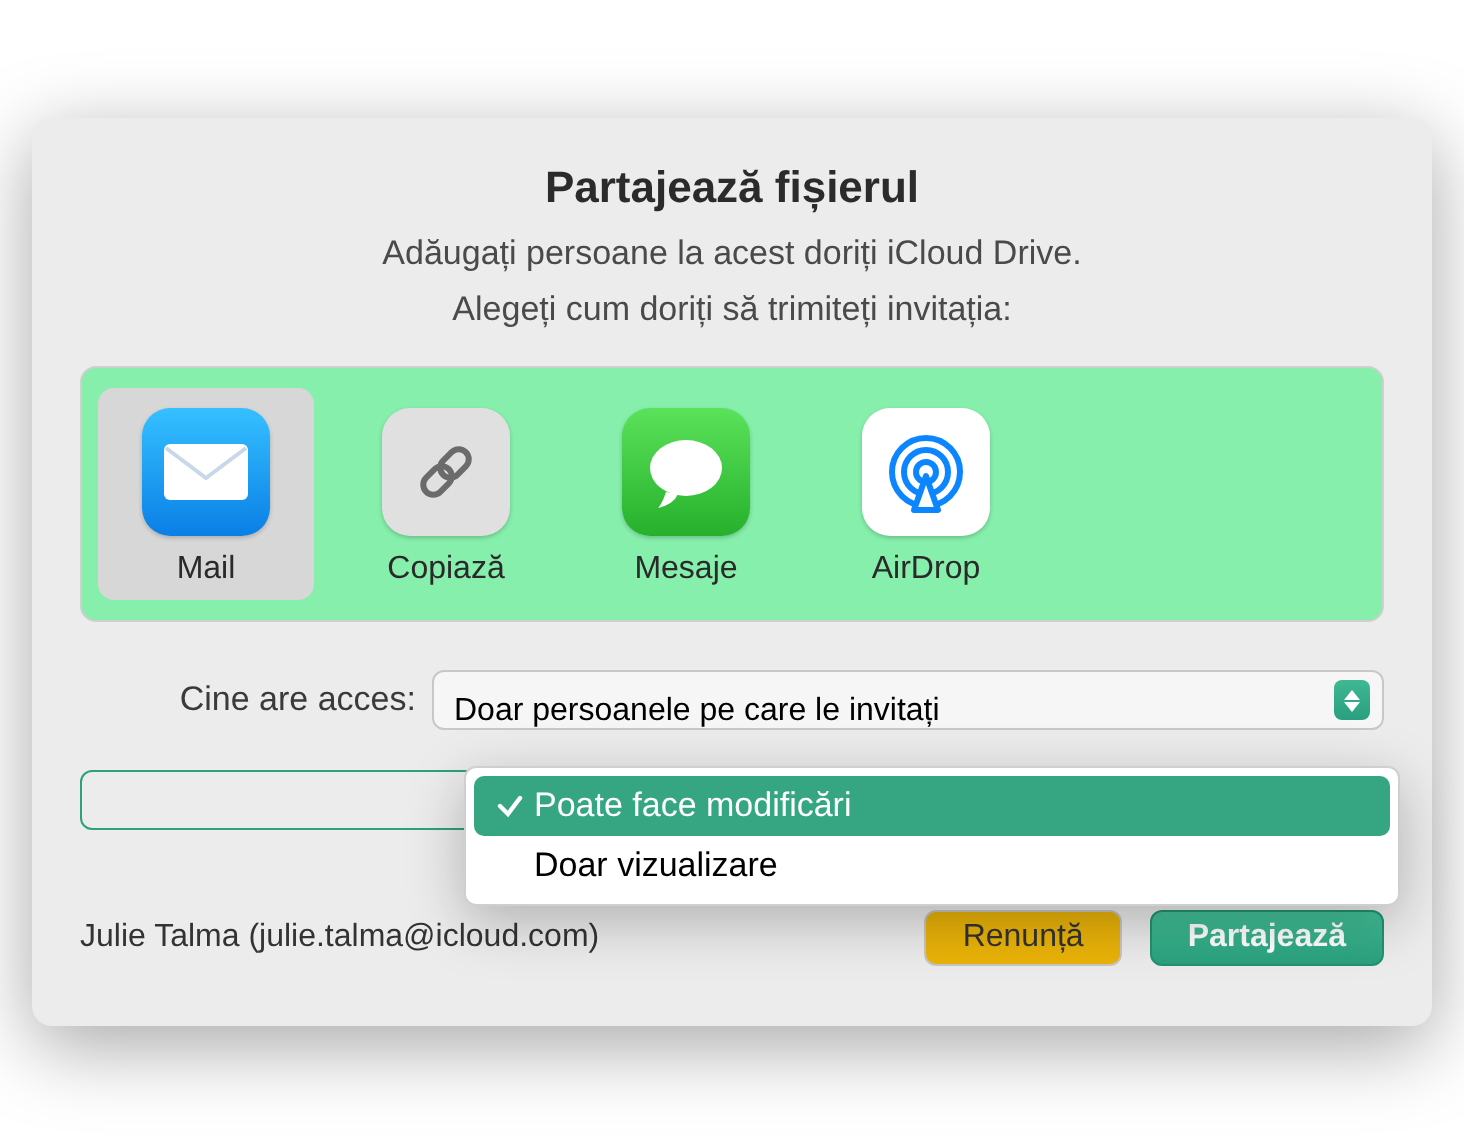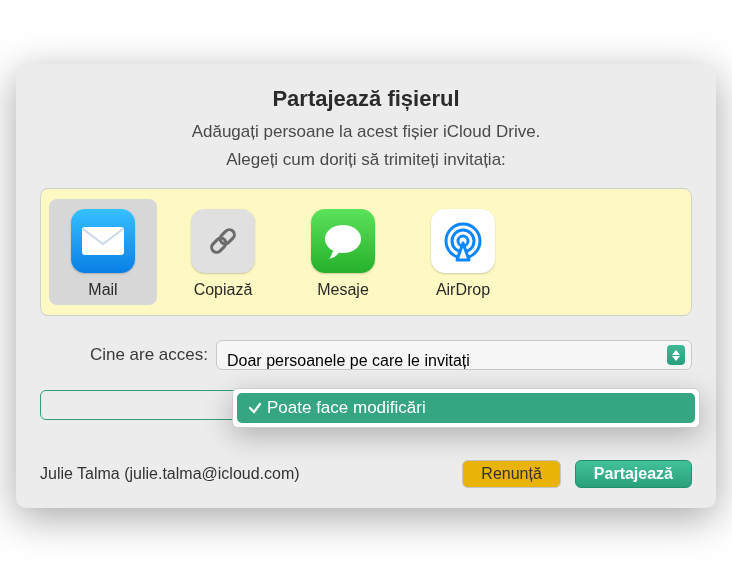--- a/index.html
+++ b/index.html
@@ -8,21 +8,21 @@
       width: 732px;
       height: 572px;
       background: #fff;
       display: flex; align-items: center; justify-content: center;
     }
     .sheet {
       width: 700px;
       background: #ececec;
       border-radius: 10px;
       box-shadow: 0 10px 40px rgba(0,0,0,.35);
-      padding: 22px 24px 20px 24px;
+      padding: 22px 24px 30px 24px;
       position: relative;
     }
     .title {
       text-align: center;
       font-size: 22px;
       font-weight: 700;
       color: #2b2b2b;
       margin-bottom: 10px;
     }
     .subtitle {
@@ -33,21 +33,21 @@
     }
     .prompt {
       text-align: center;
       font-size: 17px;
       color: #4a4a4a;
       margin-bottom: 18px;
     }
     .methods {
       border: 1px solid #cfcfcf;
       border-radius: 8px;
-      background: #fef9c3;
+      background: #86efac;
       padding: 10px 8px;
       display: flex;
       gap: 12px;
       margin-bottom: 24px;
     }
     .method {
       width: 108px;
       display: flex; flex-direction: column; align-items: center;
       padding: 10px 4px 6px 4px;
       border-radius: 8px;
@@ -155,21 +155,21 @@
       flex:1; height:30px;
       border:1px solid #2fa07c; border-radius:6px;
     }
   </style>
 </head>
 <body>
 
 <div class="sheet">
 
   <div class="title">Partajează fișierul</div>
-  <div class="subtitle">Adăugați persoane la acest fișier iCloud Drive.</div>
+  <div class="subtitle">Adăugați persoane la acest doriți iCloud Drive.</div>
   <div class="prompt">Alegeți cum doriți să trimiteți invitația:</div>
 
   <div class="methods">
 
     <div class="method selected">
       <div class="icon-wrap mail-bg">
         <svg width="44" height="30" viewBox="0 0 44 30">
           <rect x="1" y="1" width="42" height="28" rx="3" fill="#fff"></rect>
           <path d="M2 3 L22 18 L42 3" stroke="#c9d7ea" stroke-width="2" fill="none"></path>
         </svg>
@@ -233,20 +233,24 @@
 
     <div class="menu">
       <div class="menu-item selected">
         <span class="check-col">
           <svg width="14" height="14" viewBox="0 0 14 14">
               <path d="M2 7 L6 11 L12 3" stroke="#fff" stroke-width="2.2" fill="none" stroke-linecap="round"></path>
             </svg>
         </span>
         <span class="txt">Poate face modificări</span>
       </div>
+      <div class="menu-item">
+        <span class="check-col"></span>
+        <span class="txt">Doar vizualizare</span>
+      </div>
     </div>
   </div>
 
   <div class="footer">
     <div class="owner">Julie Talma (julie.talma@icloud.com)</div>
     <button class="btn">Renunță</button>
     <button class="btn primary">Partajează</button>
   </div>
 
 </div>

